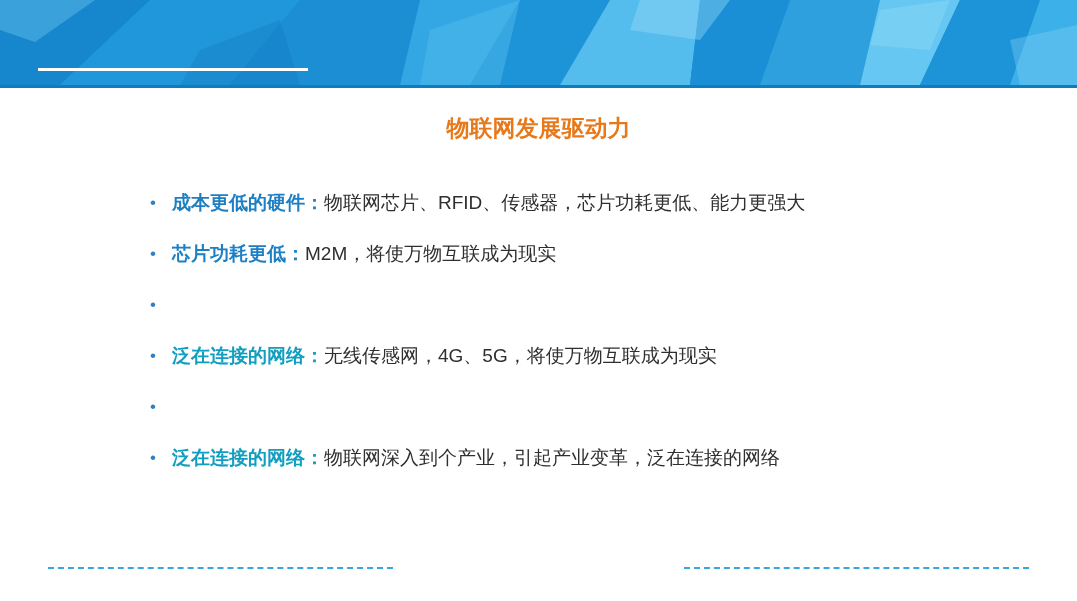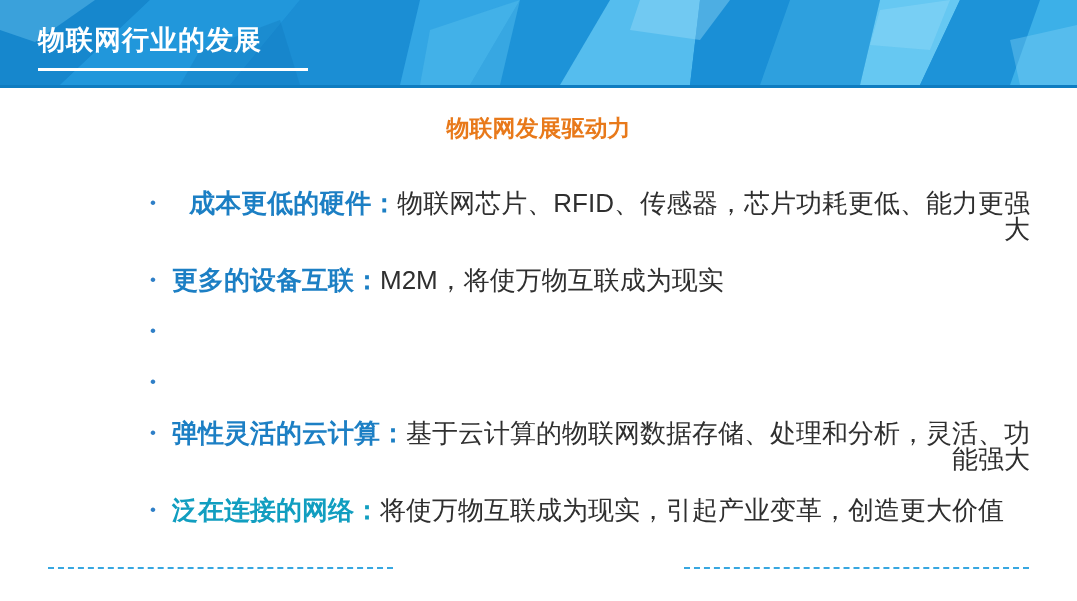--- a/index.html
+++ b/index.html
@@ -84,21 +84,21 @@
   }
   .bullet-dot {
     width: 22px;
     flex: 0 0 22px;
     color: #2f7fc7;
     font-size: 17px;
     line-height: 26px;
     text-align: left;
   }
   .bullet-text {
-    font-size: 26px;
+    font-size: 19px;
     color: #2b2b2b;
     line-height: 26px;
     text-align: right;
   }
   .bullet-key {
     color: #1c7fc4;
     font-weight: bold;
   }
   .bullet-key.teal {
     color: #119ec0;
@@ -148,62 +148,61 @@
       <polygon points="880,0 960,0 920,85 860,85" fill="#66c8f2"></polygon>
       <polygon points="960,0 1040,0 1010,85 920,85" fill="#1d93d8"></polygon>
       <polygon points="1040,0 1077,0 1077,85 1010,85" fill="#3cb0e8"></polygon>
       <polygon points="0,0 95,0 35,42 0,30" fill="#7fd2f5" opacity="0.35"></polygon>
       <polygon points="640,0 730,0 700,40 630,30" fill="#9adcf7" opacity="0.4"></polygon>
       <polygon points="880,10 950,0 930,50 870,45" fill="#8fd8f6" opacity="0.45"></polygon>
       <polygon points="1010,40 1077,25 1077,85 1020,85" fill="#7ccff4" opacity="0.4"></polygon>
       <polygon points="430,30 520,0 500,85 420,85" fill="#52bbec" opacity="0.5"></polygon>
       <polygon points="200,50 280,20 300,85 180,85" fill="#1279bd" opacity="0.35"></polygon>
     </svg>
-    <div class="header-title">物联网行业的发展</div>
     <div class="title-underline"></div>
   </div>
   <div class="header-bottom-line"></div>
 
   <div class="main-title">物联网发展驱动力</div>
 
   <div class="bullet-list">
 
     <div class="bullet-row">
       <span class="bullet-dot">•</span>
       <span class="bullet-text">
         <span class="bullet-key">成本更低的硬件：</span><span class="bullet-body">物联网芯片、RFID、传感器，芯片功耗更低、能力更强大</span>
       </span>
     </div>
 
     <div class="bullet-row">
       <span class="bullet-dot">•</span>
       <span class="bullet-text">
-        <span class="bullet-key">更多的设备互联：</span><span class="bullet-body">M2M，将使万物互联成为现实</span>
-      </span>
-    </div>
-
-    <div class="bullet-row">
-      <span class="bullet-dot">•</span>
-    </div>
-
-    <div class="bullet-row">
-      <span class="bullet-dot">•</span>
-    </div>
-
-    <div class="bullet-row">
-      <span class="bullet-dot">•</span>
-      <span class="bullet-text">
-        <span class="bullet-key">弹性灵活的云计算：</span><span class="bullet-body">基于云计算的物联网数据存储、处理和分析，灵活、功能强大</span>
-      </span>
-    </div>
-
-    <div class="bullet-row">
-      <span class="bullet-dot">•</span>
-      <span class="bullet-text">
-        <span class="bullet-key teal">泛在连接的网络：</span><span class="bullet-body">将使万物互联成为现实，引起产业变革，创造更大价值</span>
+        <span class="bullet-key">芯片功耗更低：</span><span class="bullet-body">M2M，将使万物互联成为现实</span>
+      </span>
+    </div>
+
+    <div class="bullet-row">
+      <span class="bullet-dot">•</span>
+    </div>
+
+    <div class="bullet-row">
+      <span class="bullet-dot">•</span>
+      <span class="bullet-text">
+        <span class="bullet-key teal">泛在连接的网络：</span><span class="bullet-body">无线传感网，4G、5G，将使万物互联成为现实</span>
+      </span>
+    </div>
+
+    <div class="bullet-row">
+      <span class="bullet-dot">•</span>
+    </div>
+
+    <div class="bullet-row">
+      <span class="bullet-dot">•</span>
+      <span class="bullet-text">
+        <span class="bullet-key teal">泛在连接的网络：</span><span class="bullet-body">物联网深入到个产业，引起产业变革，泛在连接的网络</span>
       </span>
     </div>
 
   </div>
 
   <div class="footer">
     <div class="dash-left"></div>
     <div class="dash-right"></div>
   </div>
 

